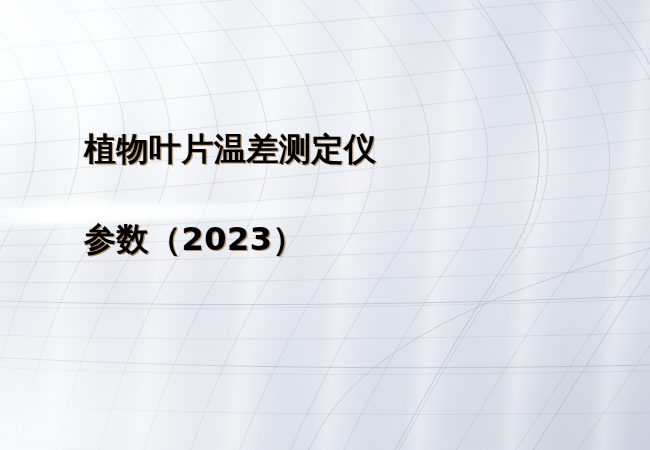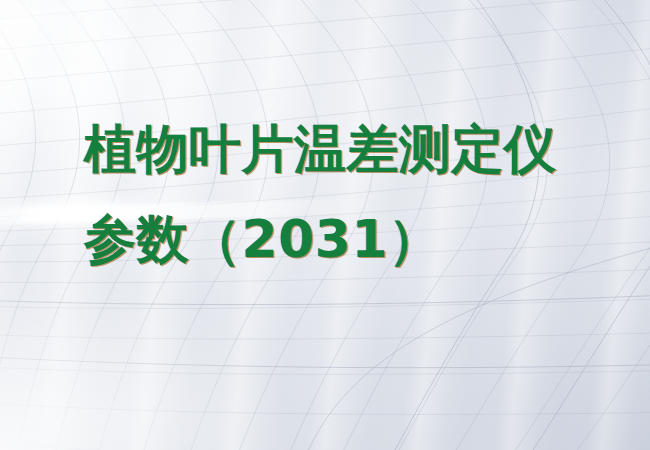--- a/index.html
+++ b/index.html
@@ -118,23 +118,23 @@
   .title-block {
     position: absolute;
     left: 84px;
     top: 126px;
     width: 520px;
   }
 
   .title-line {
     font-family: "DejaVu Sans", "Liberation Sans", sans-serif;
     font-weight: bold;
-    font-size: 52px;
+    font-size: 32px;
     line-height: 47px;
-    color: #15803d;
+    color: #000000;
     white-space: nowrap;
     letter-spacing: 0.5px;
     
     text-shadow:
        1px 0.5px 0 rgba(168, 96, 24, 0.50),
        1.6px 1px 0.6px rgba(140, 78, 16, 0.28),
       -0.7px -0.4px 0 rgba(60, 92, 170, 0.22);
   }
 
   .title-line.line-2 {
@@ -200,16 +200,16 @@
     </g>
   </svg>
 
   <div class="bg-corner-light"></div>
   <div class="bg-streak"></div>
   <div class="bg-streak2"></div>
   <div class="vignette"></div>
 
   <div class="title-block">
     <div class="title-line line-1">植物叶片温差测定仪</div>
-    <div class="title-line line-2">参数（2031）</div>
+    <div class="title-line line-2">参数（2023）</div>
   </div>
 
 </div>
 
 </body></html>

